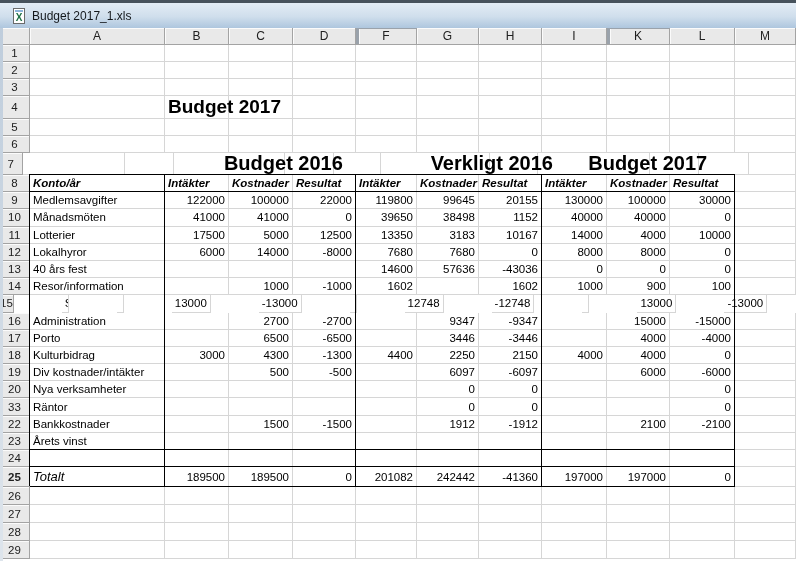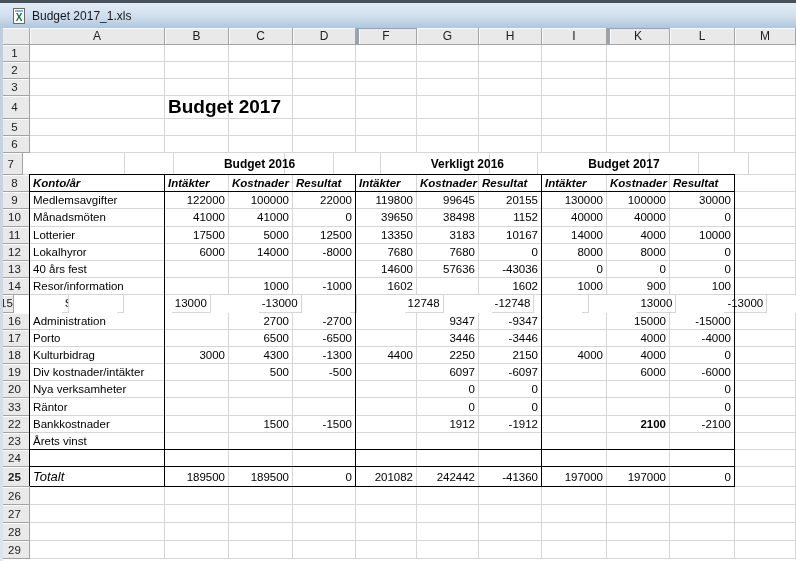--- a/index.html
+++ b/index.html
@@ -32,21 +32,21 @@
       font-size:11.5px;color:#202020;}
   .gut-cell.bold{font-weight:bold;}
   .cell{box-sizing:border-box;background:#fff;position:relative;
       border-right:1px solid #d6d6d6;border-bottom:1px solid #d6d6d6;
       display:flex;align-items:center;font-size:11.5px;color:#000;
       padding:0 3px;white-space:nowrap;}
   .c-num{justify-content:flex-end;}
   .c-label{overflow:hidden;}
   .c-colhdr{font-weight:bold;font-style:italic;overflow:hidden;}
   .c-title{font-weight:bold;font-size:19px;overflow:visible;z-index:3;}
-  .c-group{font-weight:bold;font-size:12px;overflow:visible;z-index:3;margin-left:47px;}
+  .c-group{font-weight:bold;font-size:20px;overflow:visible;z-index:3;margin-left:47px;}
   .c-total{font-style:italic;font-size:13px;overflow:visible;z-index:3;}
   .bline{position:absolute;background:#000;z-index:5;pointer-events:none;}
 </style>
 </head>
 <body>
 
 <div id="stage">
   <div id="titlebar">
     <span class="xls-icon">
       <svg width="16" height="16" viewBox="0 0 16 16">
@@ -373,21 +373,21 @@
         <div class="sheet-row" style="height: 17.2px;">
           <div class="gut-cell" style="width: 30px; height: 17.2px;">22</div>
           <div class="cell c-label" style="width: 135px; height: 17.2px;">Bankkostnader</div>
           <div class="cell" style="width: 64px; height: 17.2px;"></div>
           <div class="cell c-num" style="width: 64px; height: 17.2px;">1500</div>
           <div class="cell c-num" style="width: 63px; height: 17.2px;">-1500</div>
           <div class="cell" style="width: 61px; height: 17.2px;"></div>
           <div class="cell c-num" style="width: 62px; height: 17.2px;">1912</div>
           <div class="cell c-num" style="width: 63px; height: 17.2px;">-1912</div>
           <div class="cell" style="width: 65px; height: 17.2px;"></div>
-          <div class="cell c-num" style="width: 63px; height: 17.2px; font-weight: bold;">2100</div>
+          <div class="cell c-num" style="width: 63px; height: 17.2px;">2100</div>
           <div class="cell c-num" style="width: 65px; height: 17.2px;">-2100</div>
           <div class="cell" style="width: 61px; height: 17.2px;"></div>
         </div>
         <div class="sheet-row" style="height: 17.2px;">
           <div class="gut-cell" style="width: 30px; height: 17.2px;">23</div>
           <div class="cell c-label" style="width: 135px; height: 17.2px;">Årets vinst</div>
           <div class="cell" style="width: 64px; height: 17.2px;"></div>
           <div class="cell" style="width: 64px; height: 17.2px;"></div>
           <div class="cell" style="width: 63px; height: 17.2px;"></div>
           <div class="cell" style="width: 61px; height: 17.2px;"></div>

